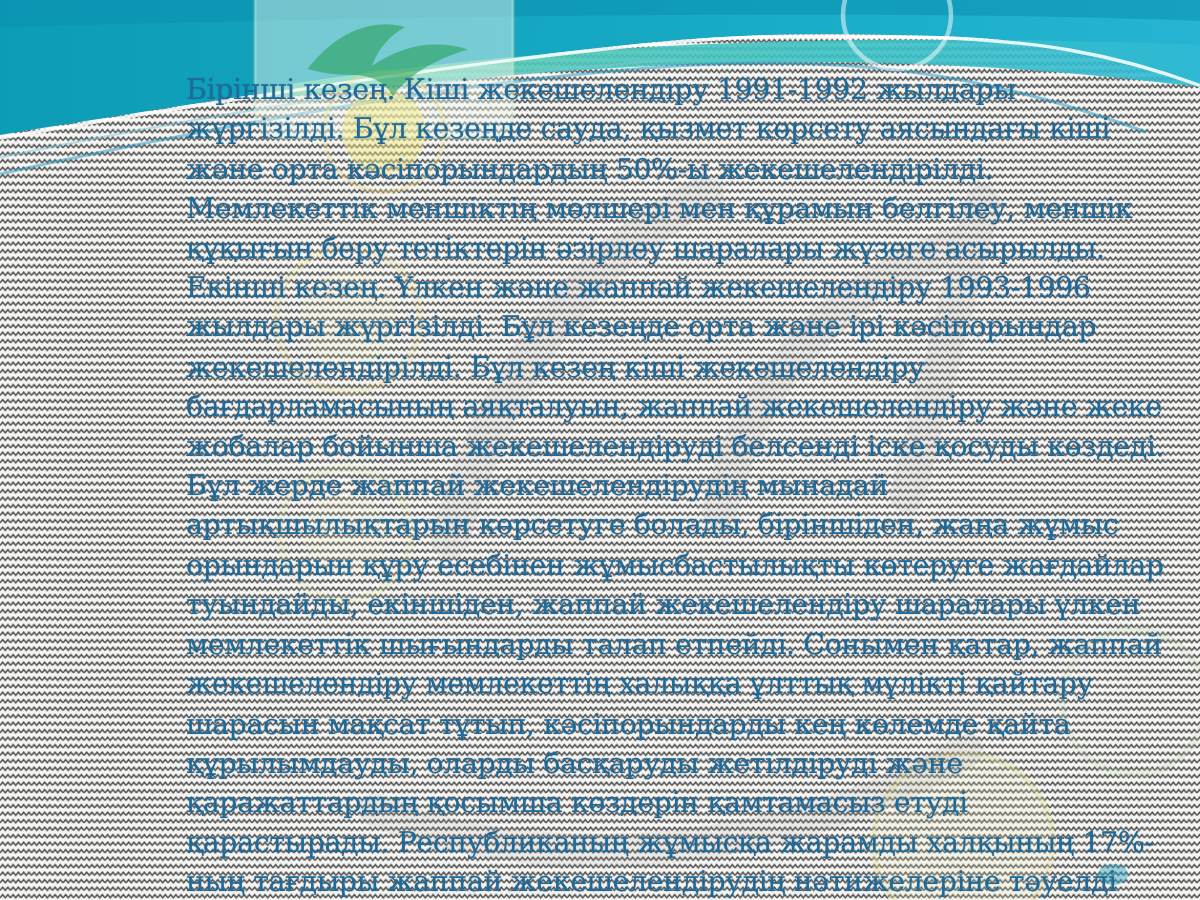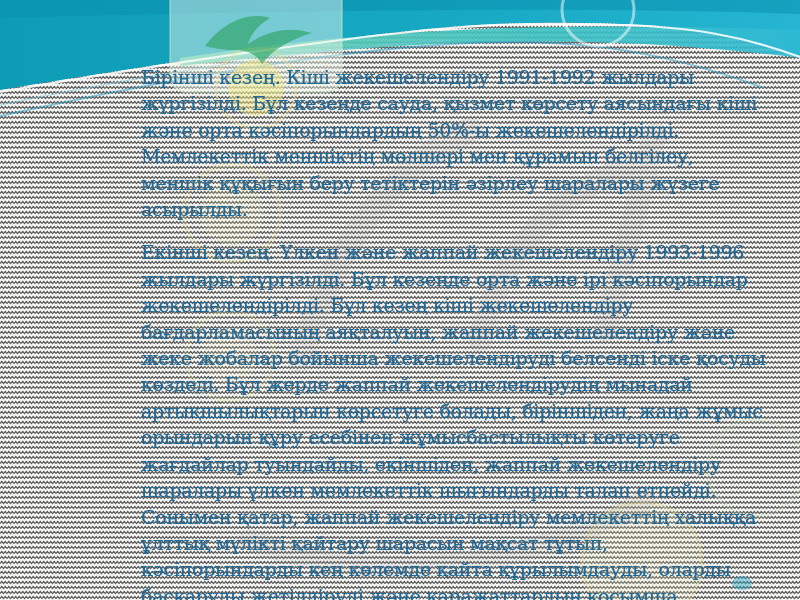--- a/index.html
+++ b/index.html
@@ -12,21 +12,21 @@
   .bg{position:absolute;left:0;top:0;width:800px;height:600px;display:block;}
   .textblock{
     position:absolute;
     left:124px;top:47px;width:660px;
     color:#1e6a99;
     font-size:19px;
     line-height:26.4px;
     letter-spacing:-0.3px;
     text-shadow:0 0 1px rgba(20,60,110,.35);
   }
-  .textblock p{margin:17px;}
+  .textblock p{margin:0;}
 </style>
 </head>
 <body>
 
 <div class="slide">
 
   <svg class="bg" viewBox="0 0 800 600" xmlns="http://www.w3.org/2000/svg">
     <defs>
       <pattern id="herringbone" width="7" height="5" patternUnits="userSpaceOnUse">
         <rect width="7" height="5" fill="#f5f5f3"></rect>

